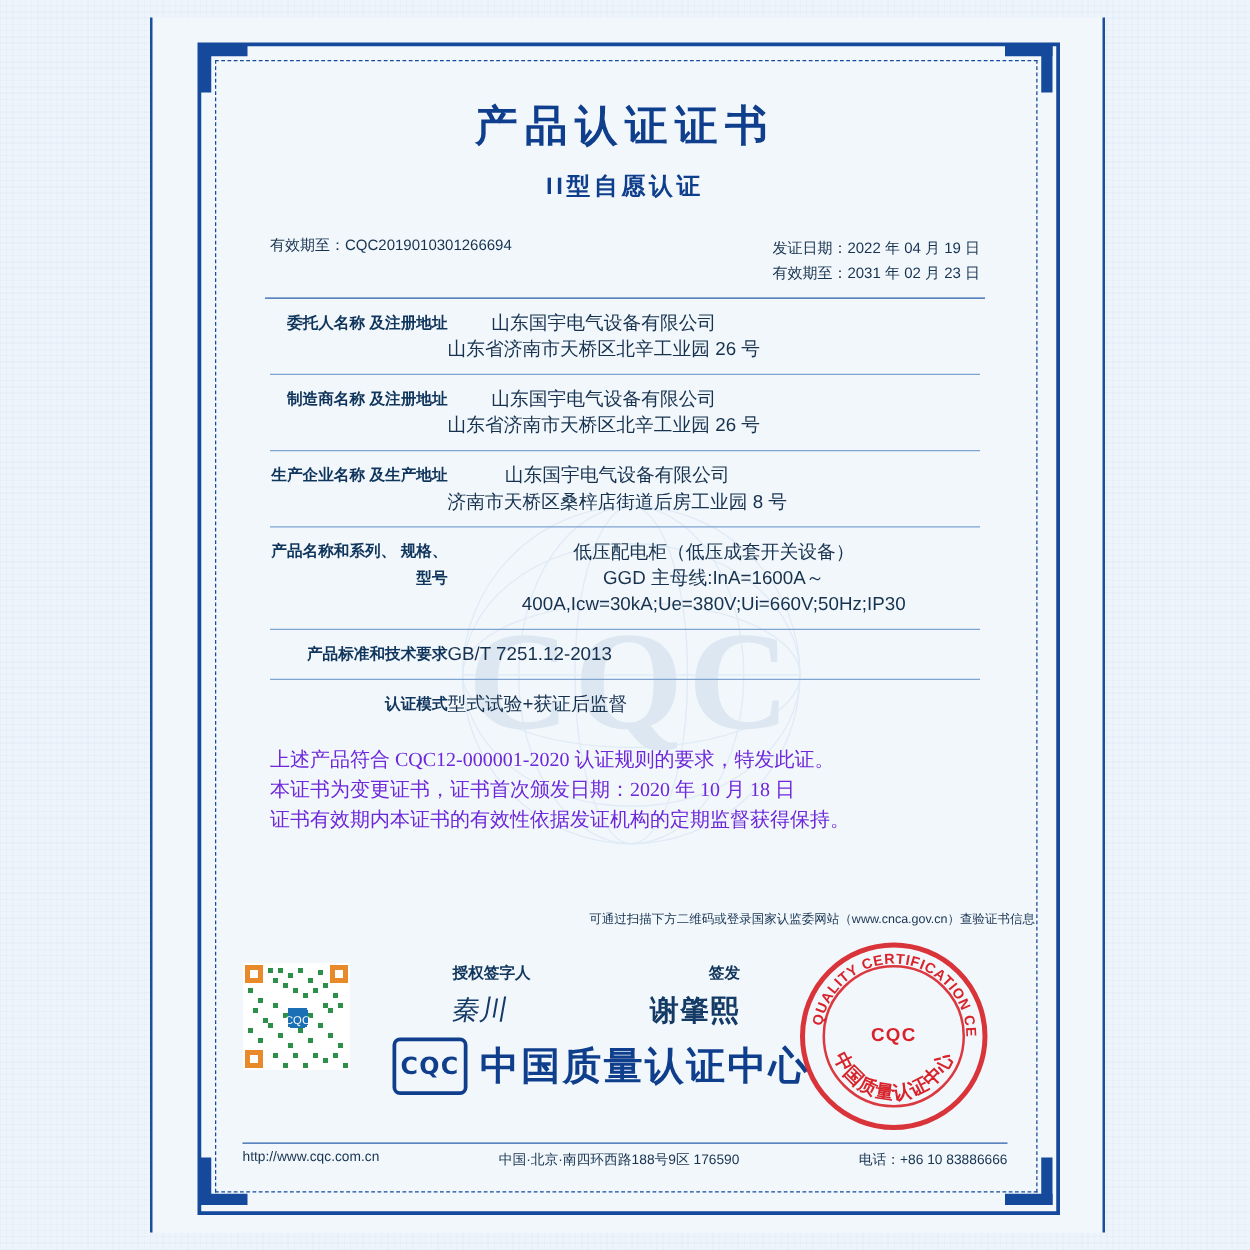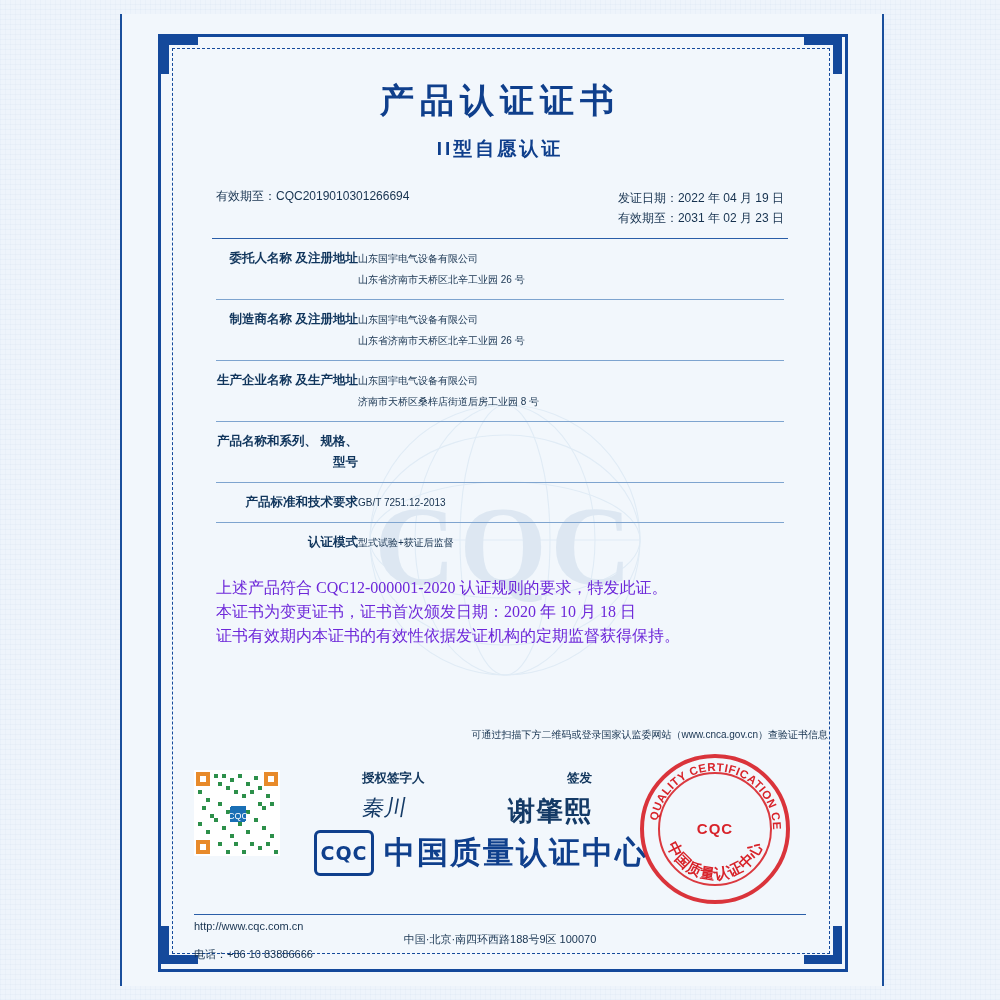--- a/index.html
+++ b/index.html
@@ -92,39 +92,39 @@
     border-bottom:1px solid #7ea4cf;
     padding:9px 0 9px 0;
   }
   .row.nb{border-bottom:none;}
   .lbl{
     width:142px;flex:0 0 142px;font-size:12.5px;font-weight:700;color:#10355c;
     line-height:21px;
     text-align:right;
   }
   .val{
-    font-size:10px;color:#16324f;line-height:21px;
+    font-size:15px;color:#16324f;line-height:21px;text-align:center;
   }
   .val .ln{display:block;}
   .notes{
     padding:14px 44px 0 44px;font-size:16px;color:#6d28d9;line-height:24px;
     font-family:"Liberation Serif","DejaVu Serif",serif;
   }
   .verify{
     position:absolute;left:0;right:0;top:680px;text-align:right;
     font-size:10px;color:#16324f;
   }
   
   .qr{position:absolute;left:22px;top:722px;width:86px;height:86px;}
   
   .sig{position:absolute;left:190px;top:722px;width:230px;text-align:center;}
   .sig-heads{display:flex;justify-content:space-between;font-size:12.5px;font-weight:700;color:#10355c;}
   .sig-names{display:flex;justify-content:space-between;margin-top:6px;}
   .sig-a{font-family:"Liberation Serif",serif;font-size:22px;color:#143a66;transform:skewX(-10deg);}
-  .sig-b{font-family:"Liberation Serif",serif;font-size:27px;color:#143a66;font-weight:700;letter-spacing:1px;}
+  .sig-b{font-family:"Liberation Serif",serif;font-size:23px;color:#143a66;font-weight:700;letter-spacing:1px;}
   .cqc-logo{position:absolute;left:142px;top:782px;display:flex;align-items:center;gap:10px;}
   .cqc-mark{
     width:54px;height:40px;border:3px solid #0f3f8c;border-radius:6px;
     display:flex;align-items:center;justify-content:center;
     font-weight:700;color:#0f3f8c;font-size:19px;letter-spacing:1px;
     font-family:"DejaVu Sans",sans-serif;
   }
   .cqc-name{font-size:31px;font-weight:700;color:#0f3f8c;letter-spacing:2px;}
   
   .seal{position:absolute;left:468px;top:706px;width:150px;height:150px;}
@@ -136,21 +136,21 @@
   .seal-center{
     position:absolute;left:50%;top:50%;transform:translate(-50%,-50%);
     color:#d8232a;font-size:15px;font-weight:700;text-align:center;line-height:18px;letter-spacing:1px;
   }
   .seal svg text{fill:#d8232a;font-size:11.5px;font-weight:700;font-family:"Liberation Sans",sans-serif;letter-spacing:.6px;}
   .seal svg text.cn{font-size:15px;}
   
   .footline{position:absolute;left:22px;right:22px;top:866px;height:1px;background:#2a5ea8;}
   .footer{
     position:absolute;left:22px;right:22px;top:872px;
-    display:flex;justify-content:space-between;font-size:11px;color:#16324f;flex-direction:column;
+    display:flex;justify-content:space-between;font-size:11px;color:#16324f;
   }
   .footer .mid{flex:1;text-align:center;}
 </style>
 </head>
 <body>
 
 <div class="page">
   <div class="bg-tint"></div>
 
   <div class="sheet"></div>
@@ -242,20 +242,24 @@
         <div class="val">
           <span class="ln">山东国宇电气设备有限公司</span>
           <span class="ln">济南市天桥区桑梓店街道后房工业园 8 号</span>
         </div>
       </div>
 
       <div class="row">
         <div class="lbl">
           <span class="ln">产品名称和系列、</span>
           <span class="ln">规格、型号</span>
+        </div>
+        <div class="val">
+          <span class="ln">低压配电柜（低压成套开关设备）</span>
+          <span class="ln">GGD 主母线:InA=1600A～400A,Icw=30kA;Ue=380V;Ui=660V;50Hz;IP30</span>
         </div>
       </div>
 
       <div class="row">
         <div class="lbl">
           <span class="ln">产品标准和技术要求</span>
         </div>
         <div class="val">
           <span class="ln">GB/T 7251.12-2013</span>
         </div>
@@ -370,18 +374,18 @@
         </defs>
         <text><textPath href="#arcTop" startOffset="50%" text-anchor="middle">CHINA QUALITY CERTIFICATION CENTRE</textPath></text>
         <text class="cn"><textPath href="#arcBot" startOffset="50%" text-anchor="middle">中国质量认证中心</textPath></text>
       </svg>
       <div class="seal-center">CQC</div>
     </div>
 
     <div class="footline"></div>
     <div class="footer">
       <span>http://www.cqc.com.cn</span>
-      <span class="mid">中国·北京·南四环西路188号9区   100070</span>
+      <span class="mid">中国·北京·南四环西路188号9区   176590</span>
       <span><span>电话：</span><span>+86 10 83886666</span></span>
     </div>
 
   </div>
 </div>
 
 </body></html>

